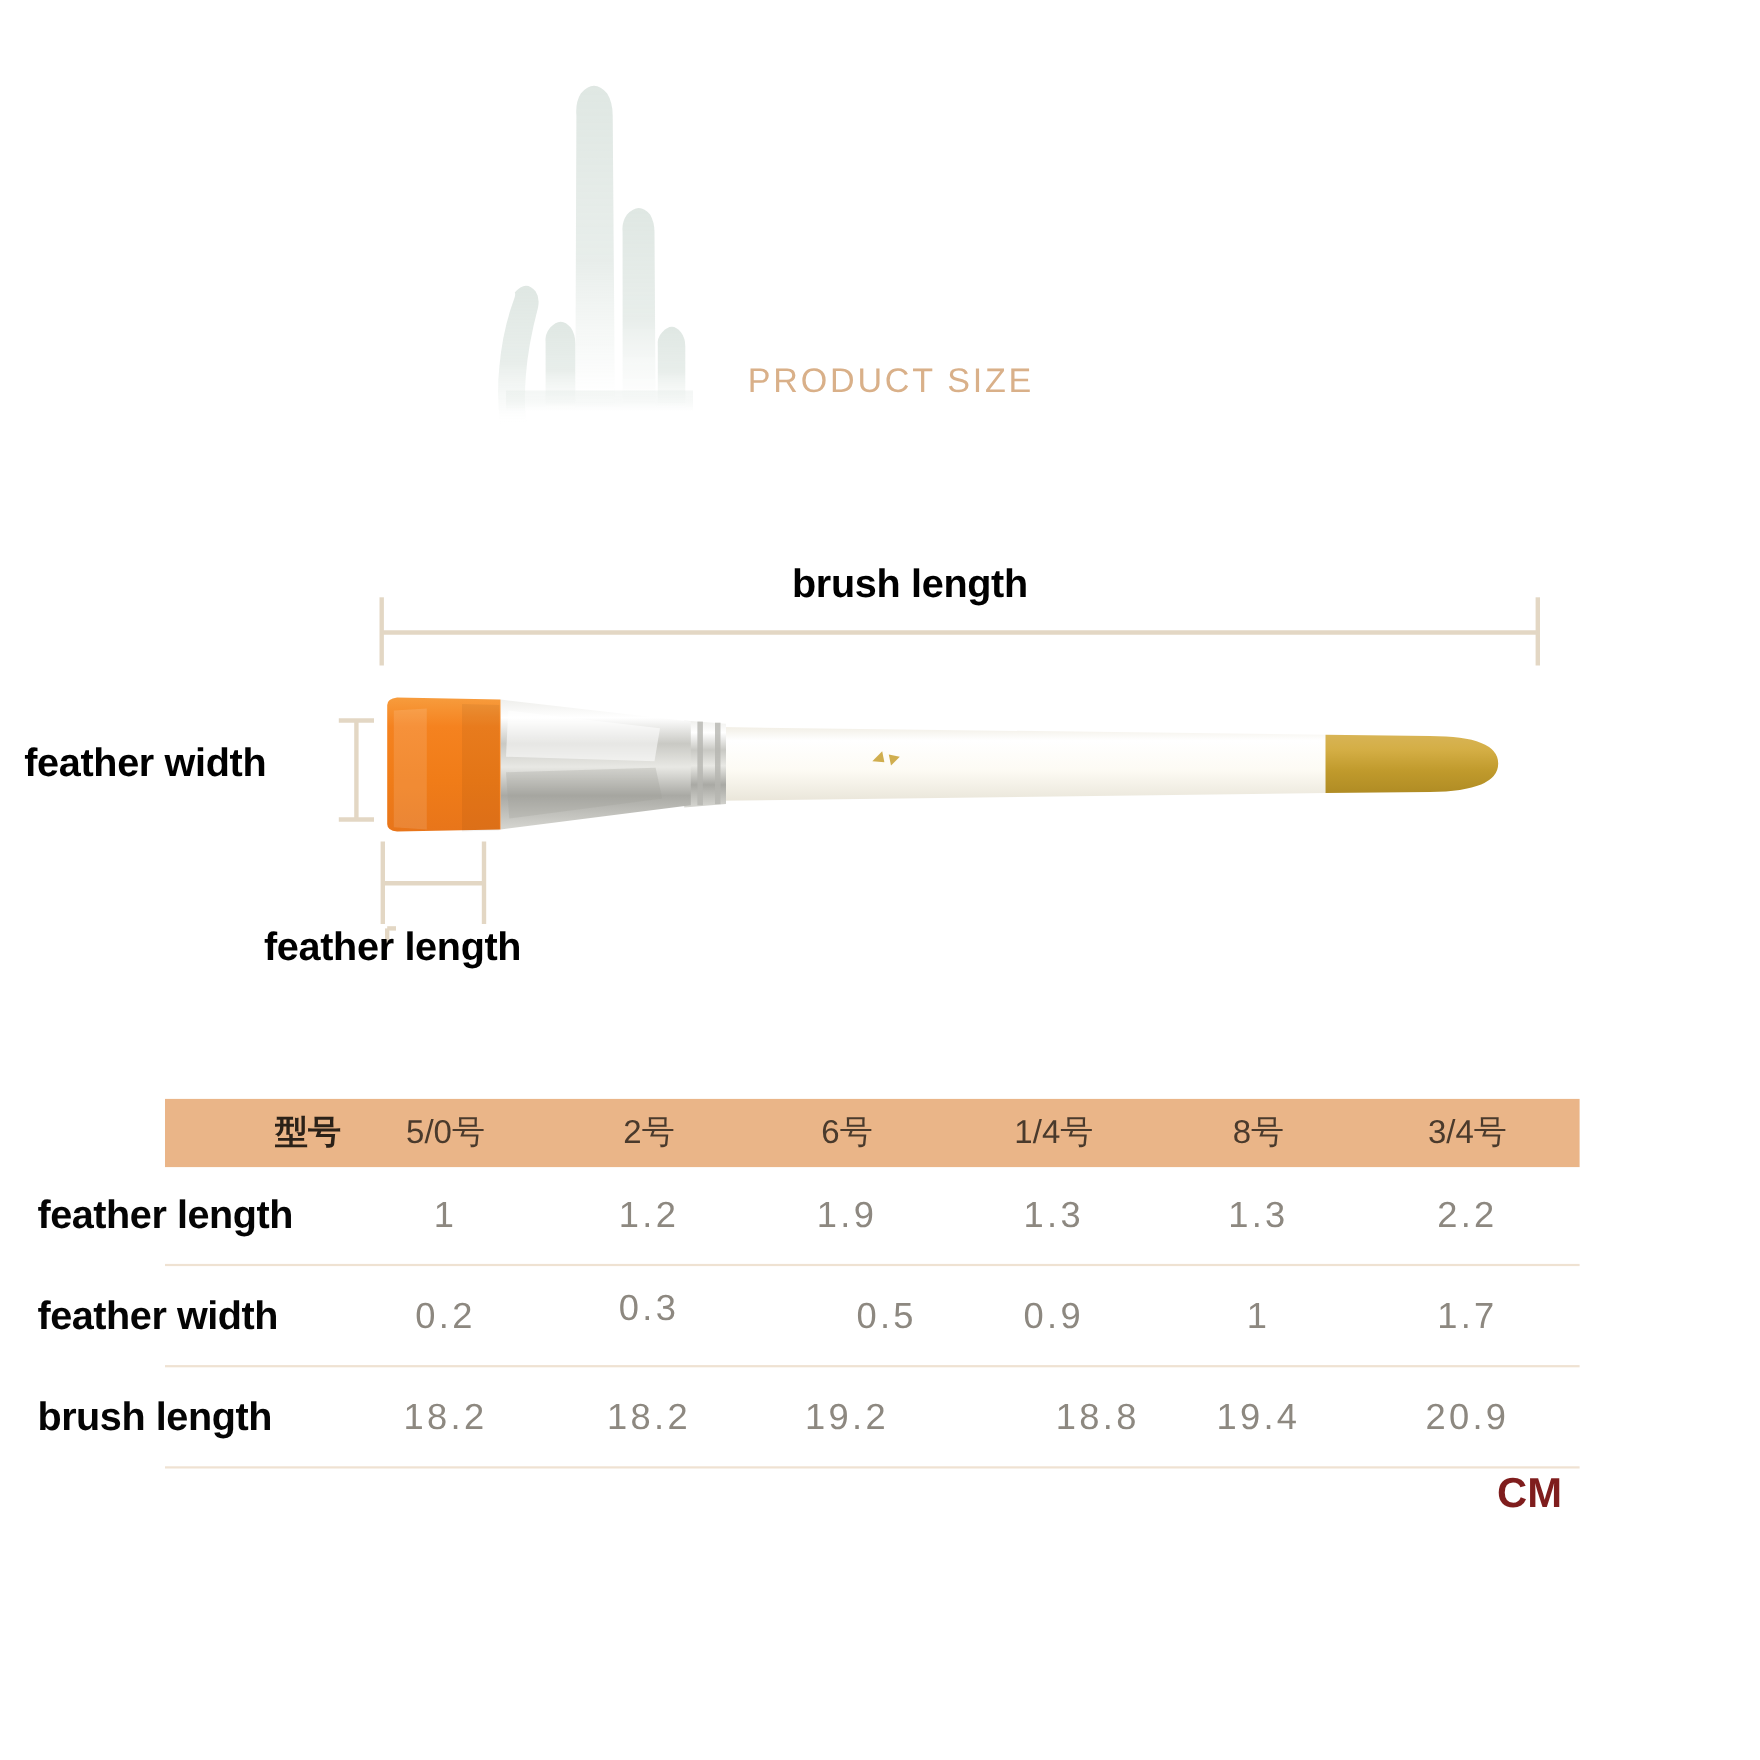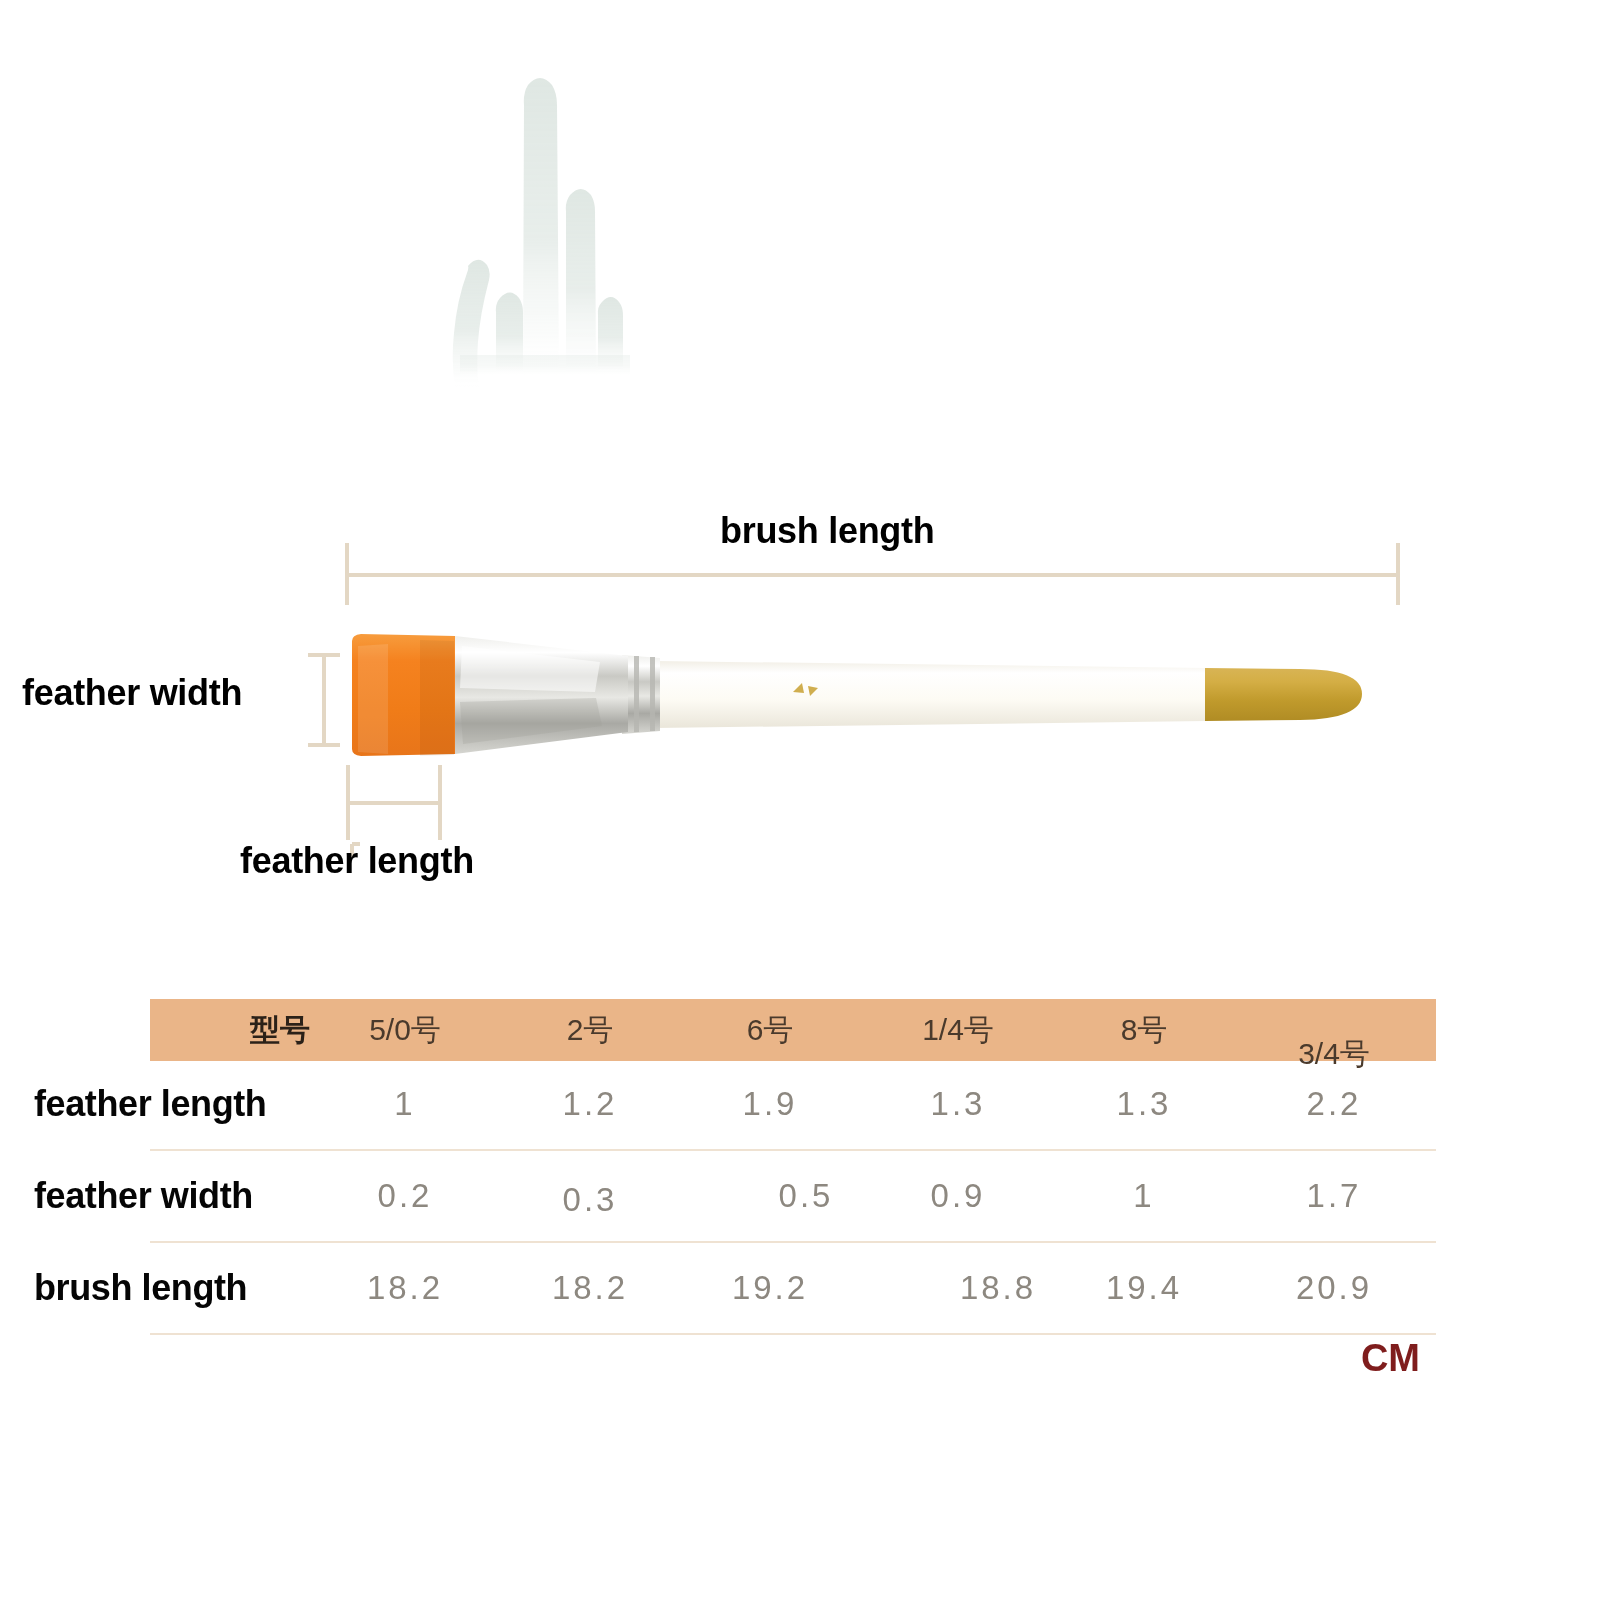--- a/index.html
+++ b/index.html
@@ -159,20 +159,21 @@
 
         <path d="M70 268 q10 -11 19 0 q4 6 4 14 l0 60 l-27 0 l0 -60 q-1 -8 4 -14 z"></path>
 
         <path d="M172 272 q9 -10 17 0 q4 5 4 13 l0 56 l-25 0 l0 -56 q-1 -8 4 -13 z"></path>
 
         <path d="M30 325 l170 0 l0 20 l-170 0 z" opacity="0.35"></path>
       </g>
     </svg>
   </div>
 
+  <div id="product-size-title">PRODUCT SIZE</div>
 </div>
 
 <div id="brush-diagram">
   <svg id="brush-svg" width="1600" height="480" viewBox="0 0 1600 480" aria-hidden="true">
     <defs>
       <linearGradient id="bristleGrad" x1="0" y1="0" x2="0" y2="1">
         <stop offset="0%" stop-color="#f79c3d"></stop>
         <stop offset="22%" stop-color="#f5821f"></stop>
         <stop offset="62%" stop-color="#f07c18"></stop>
         <stop offset="100%" stop-color="#e8751a"></stop>
@@ -253,35 +254,35 @@
 <div id="spec-table">
 
   <div id="table-header-band"></div>
 
   <div class="header-cell model" style="left:150px;  width:160px;">型号</div>
   <div class="header-cell" style="left:310px;  width:190px;">5/0号</div>
   <div class="header-cell" style="left:500px;  width:180px;">2号</div>
   <div class="header-cell" style="left:680px;  width:180px;">6号</div>
   <div class="header-cell" style="left:860px;  width:196px;">1/4号</div>
   <div class="header-cell" style="left:1056px; width:176px;">8号</div>
-  <div class="header-cell" style="left:1232px; width:204px;margin-top:24px;">3/4号</div>
+  <div class="header-cell" style="left:1232px; width:204px;">3/4号</div>
 
   <div class="row-label" style="top:98px;">feather length</div>
   <div class="data-cell" style="left:310px;  width:190px; top:100px;">1</div>
   <div class="data-cell" style="left:500px;  width:180px; top:100px;">1.2</div>
   <div class="data-cell" style="left:680px;  width:180px; top:100px;">1.9</div>
   <div class="data-cell" style="left:860px;  width:196px; top:100px;">1.3</div>
   <div class="data-cell" style="left:1056px; width:176px; top:100px;">1.3</div>
   <div class="data-cell" style="left:1232px; width:204px; top:100px;">2.2</div>
 
   <div class="row-sep" style="top:164px;"></div>
 
   <div class="row-label" style="top:190px;">feather width</div>
   <div class="data-cell" style="left:310px;  width:190px; top:192px;">0.2</div>
-  <div class="data-cell" style="left:500px;  width:180px; top:196px;text-align:center;">0.3</div>
+  <div class="data-cell" style="left:500px;  width:180px; top:185px;text-align:center;">0.3</div>
   <div class="data-cell" style="left:716px;  width:180px; top:192px;">0.5</div>
   <div class="data-cell" style="left:860px;  width:196px; top:192px;">0.9</div>
   <div class="data-cell" style="left:1056px; width:176px; top:192px;">1</div>
   <div class="data-cell" style="left:1232px; width:204px; top:192px;">1.7</div>
 
   <div class="row-sep" style="top:256px;"></div>
 
   <div class="row-label" style="top:282px;">brush length</div>
   <div class="data-cell" style="left:310px;  width:190px; top:284px;">18.2</div>
   <div class="data-cell" style="left:500px;  width:180px; top:284px;">18.2</div>

